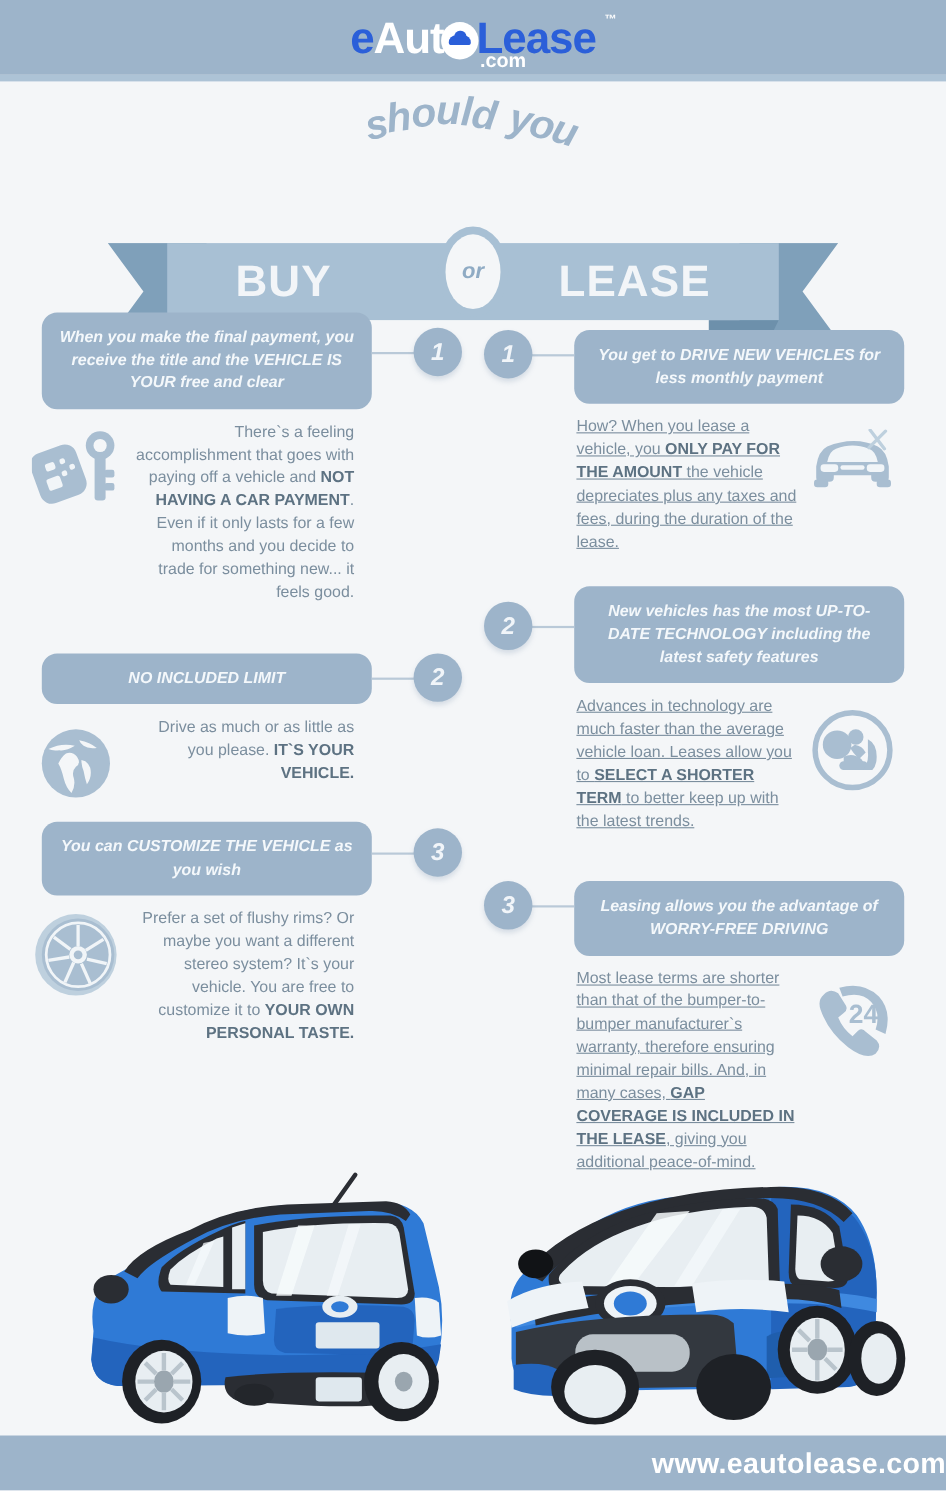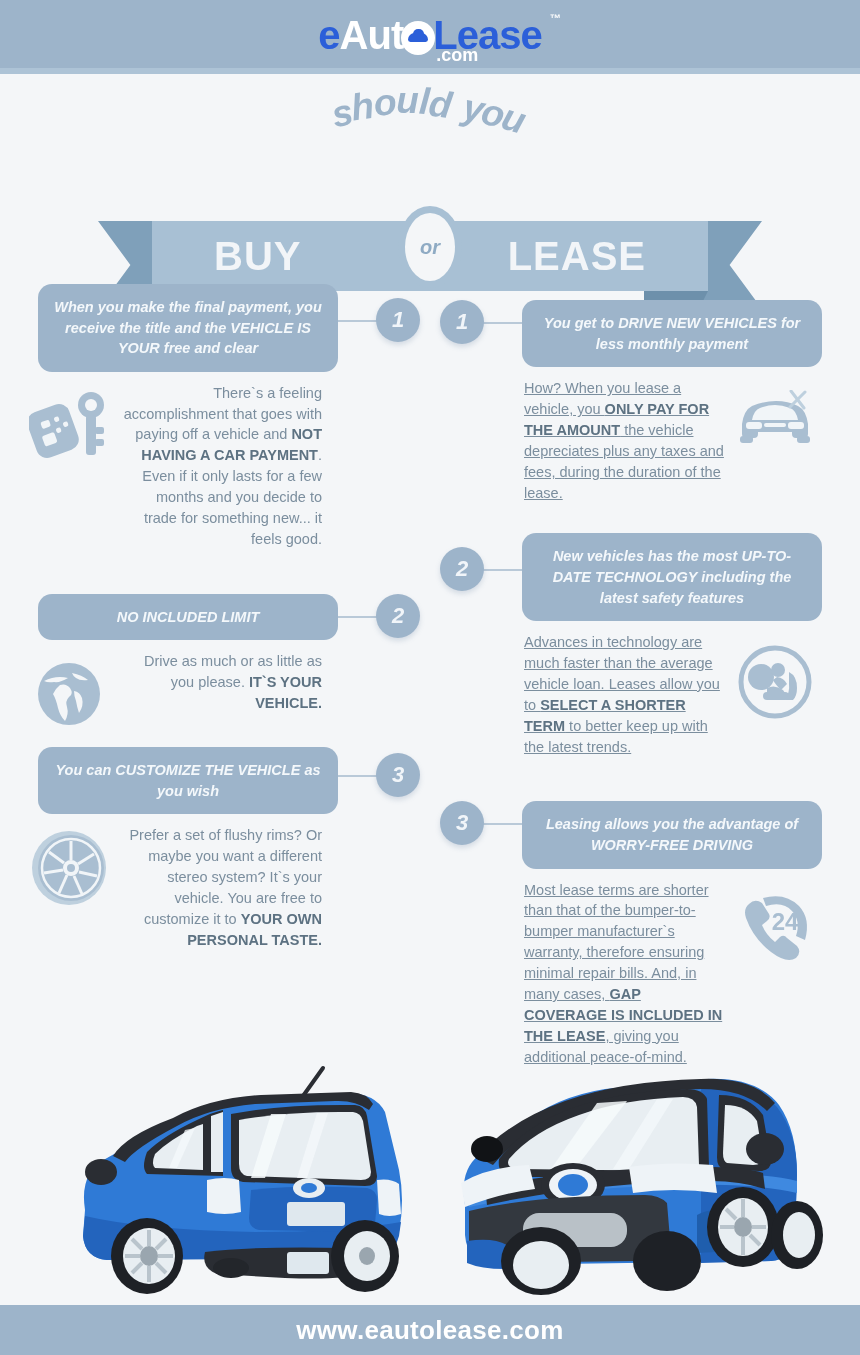--- a/index.html
+++ b/index.html
@@ -214,21 +214,21 @@
   .cars { position: absolute; left: 0; top: 1060px; width: 860px; height: 250px; }
   .car { position: absolute; }
   .car-left  { left: 55px;  top: 0; }
   .car-right { left: 445px; top: -5px; }
 
   
   .footer {
     position: absolute; left: 0; bottom: 0;
     width: 860px; height: 50px;
     background: #9db4ca;
-    display: flex; align-items: center; justify-content: center;
+    display: flex; align-items: center; justify-content: flex-end;
   }
   .footer-text {
     font-size: 26px; font-weight: bold; color: #ffffff;
     letter-spacing: 0.3px;
   }
 </style>
 </head>
 <body>
 
 <div id="page">

